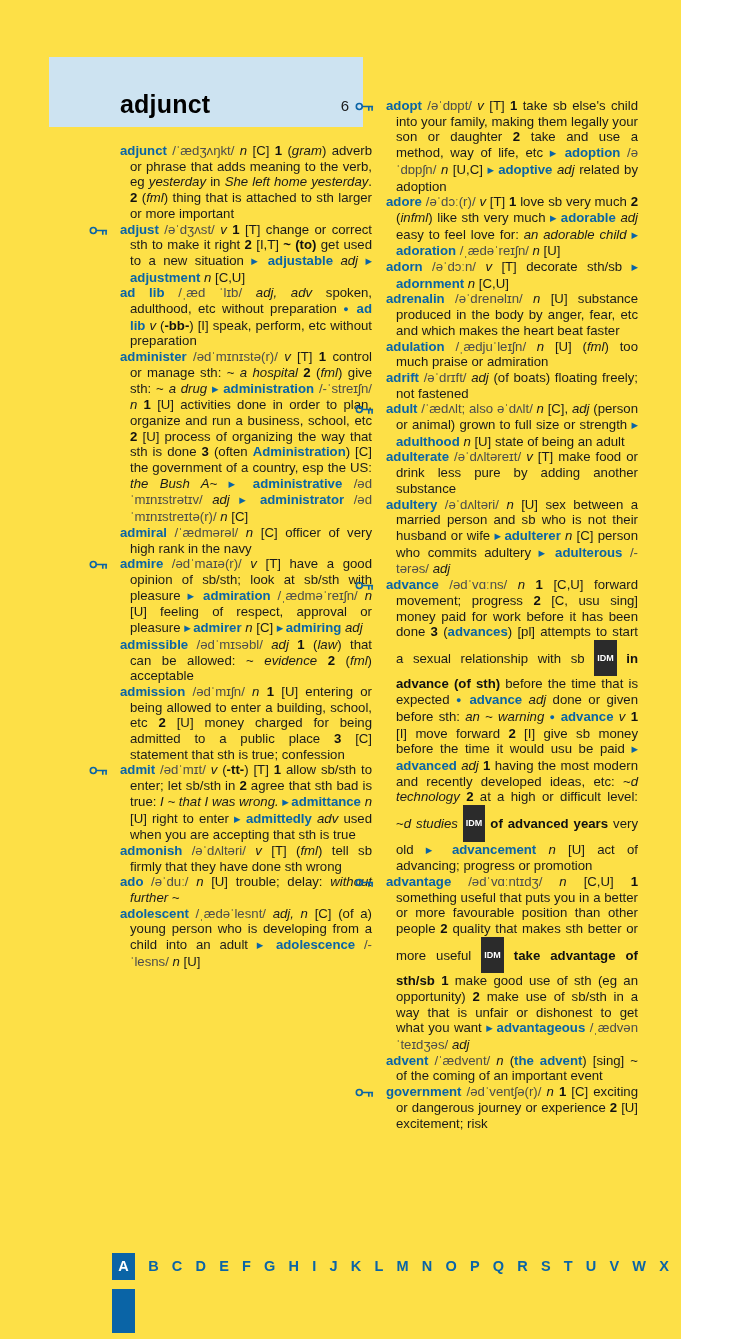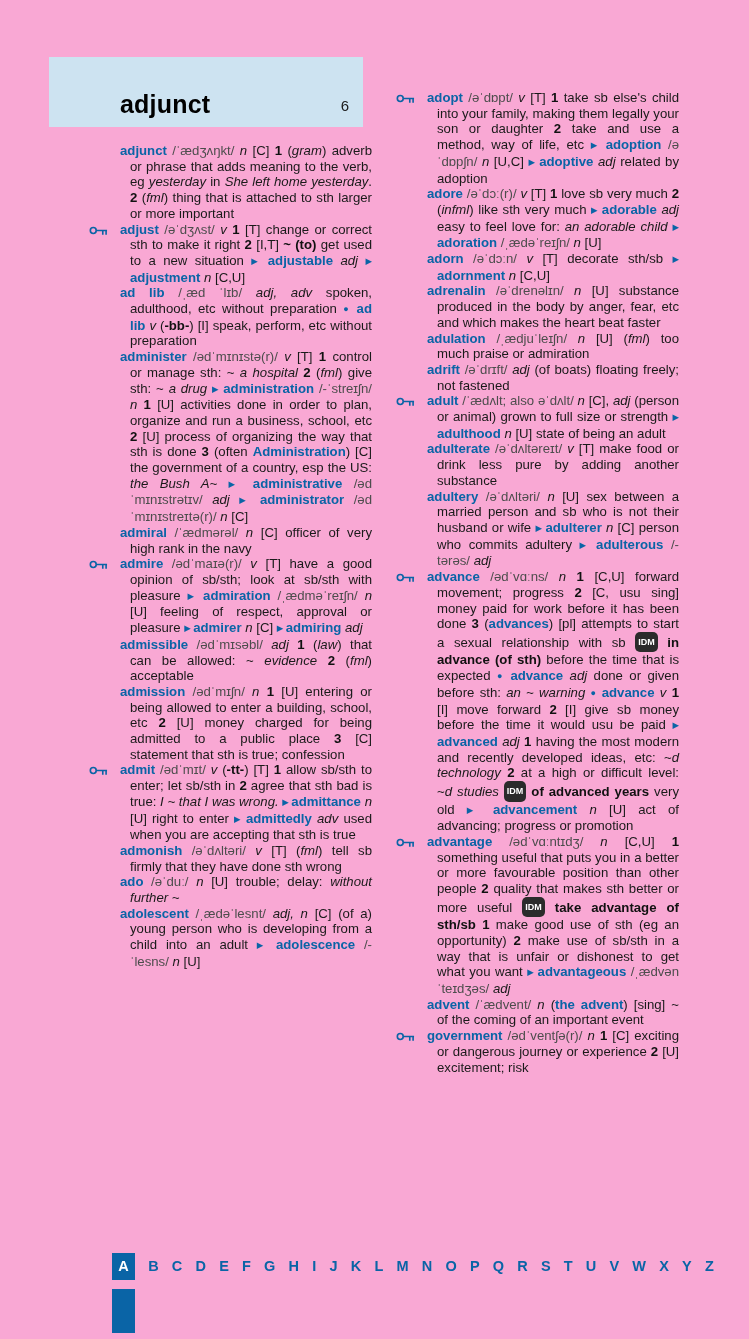--- a/index.html
+++ b/index.html
@@ -1,22 +1,22 @@
 <!DOCTYPE html>
 <html><head>
 <meta charset="utf-8">
 <style>
   * { box-sizing: border-box; }
   html, body { margin: 0; padding: 0; background: #ffffff; }
   body { font-family: "Liberation Sans", sans-serif; }
   .page {
     position: relative;
-    width: 749px;
+    width: 681px;
     height: 1339px;
-    background: #f9a8d4;
+    background: #fde047;
     overflow: hidden;
     color: #1a1a1a;
   }
   .header-band {
     position: absolute;
     left: 49px;
     top: 57px;
     width: 314px;
     height: 70px;
     background: #cde3f1;
@@ -39,41 +39,41 @@
   }
   .col {
     position: absolute;
     width: 252px;
     font-size: 13.2px;
     line-height: 15.7px;
     text-align: justify;
     color: #1a1a1a;
   }
   #col-left  { left: 120px; top: 143px; }
-  #col-right { left: 386px; top: 90px; margin-left: 41px;  }
+  #col-right { left: 386px; top: 98px;  }
   .entry {
     padding-left: 10px;
     text-indent: -10px;
     position: relative;
   }
   .hw  { font-weight: bold; color: #0a64a6; }
   .der { font-weight: bold; color: #0a64a6; }
   .ph  { color: #4d4d4d; }
   .it  { font-style: italic; }
   .bd  { font-weight: bold; color: #111111; }
   .arr  { color: #0a64a6; font-size: 8.5px; vertical-align: 1px; }
   .bull { color: #0a64a6; font-size: 9px;  vertical-align: 1px; }
   .idm {
     display: inline-block;
     background: #2b2b2b;
     color: #ffffff;
     font-size: 9px;
     font-weight: bold;
-    padding: 4px 3px;
-    border-radius: 5px;
+    padding: 12px 3px;
+    border-radius: 0;
     line-height: 12.5px;
     vertical-align: 1.5px;
     text-indent: 0;
   }
   .key-icon {
     position: absolute;
     left: -21px;
     top: 2px;
     width: 19px;
     height: 11px;

